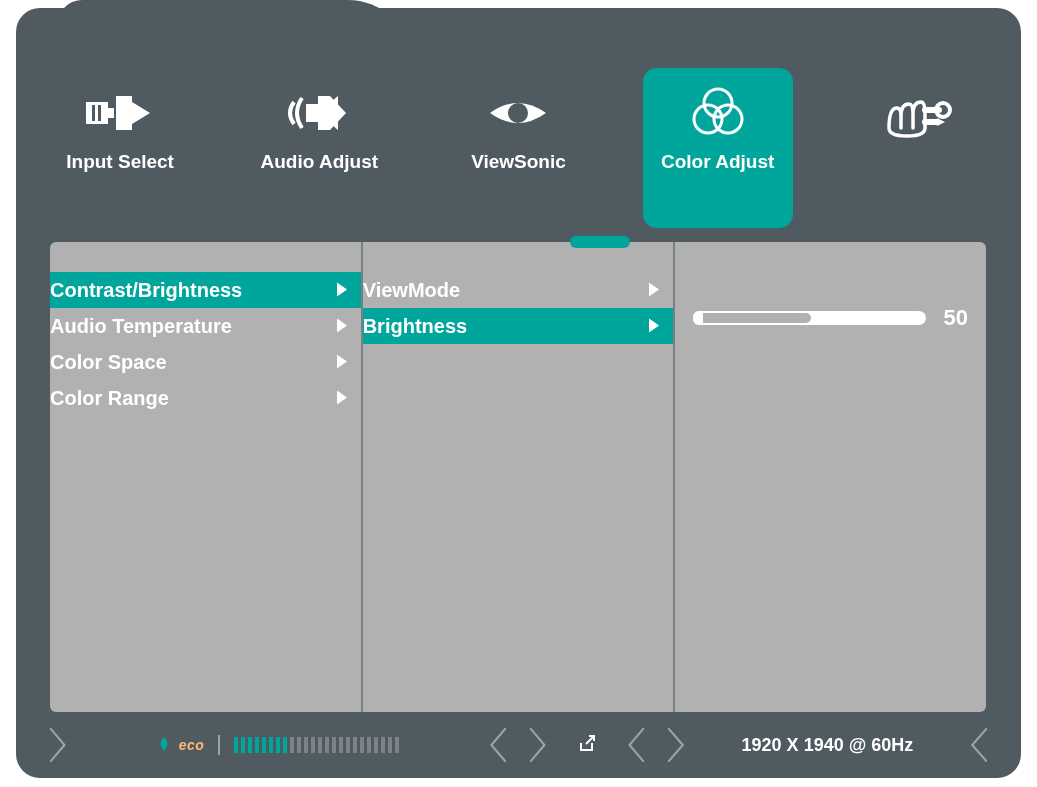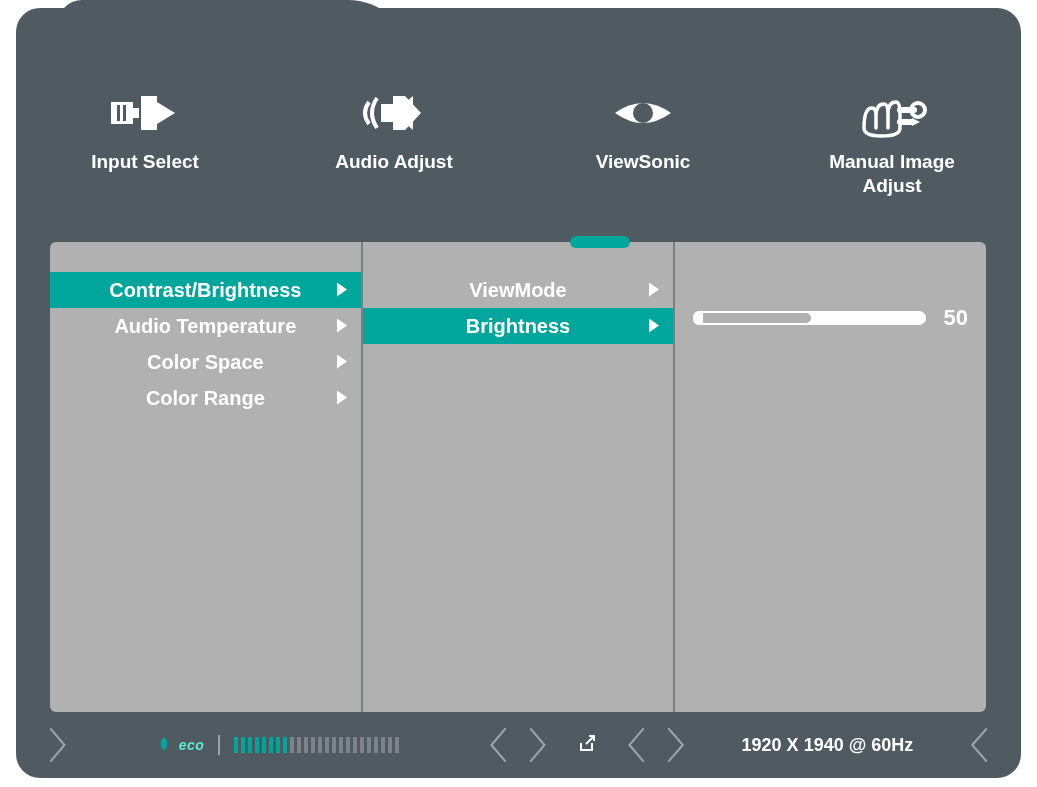--- a/index.html
+++ b/index.html
@@ -103,21 +103,20 @@
     position: relative;
   }
   .col + .col {
     border-left: 2px solid #7a7f82;
   }
   .menu-item {
     position: relative;
     height: 36px;
     display: flex;
     align-items: center;
-    justify-content: center;
     color: #ffffff;
     font-size: 20px;
     font-weight: bold;
     cursor: pointer;
   }
   .menu-item.selected {
     background: #00a69b;
   }
   .menu-item .arrow {
     position: absolute;
@@ -177,21 +176,21 @@
     position: relative;
     display:flex;
     align-items:center;
     justify-content:center;
   }
   .status-seg svg.bracket {
     position: absolute;
     pointer-events: none;
   }
   .eco-label {
-    color: #5eead4;
+    color: #fdba74;
     font-size: 14px;
     font-style: italic;
     font-weight: bold;
     letter-spacing: 0.5px;
     display:flex;
     align-items:center;
     gap:8px;
   }
   .sep {
     width: 2px;
@@ -269,32 +268,41 @@
     <div class="tab">
       <div class="icon-wrap">
         <svg width="64" height="44" viewBox="0 0 64 44">
           <path d="M4 22 Q32 2 60 22 Q32 42 4 22 Z" fill="#ffffff"></path>
           <circle cx="32" cy="22" r="10" fill="#505a61"></circle>
         </svg>
       </div>
       <div class="label">ViewSonic</div>
     </div>
 
+    <div class="tab selected">
+      <div class="icon-wrap">
+        <svg width="60" height="56" viewBox="0 0 60 56">
+          <circle cx="30" cy="18" r="14" stroke="#ffffff" stroke-width="3" fill="none"></circle>
+          <circle cx="20" cy="34" r="14" stroke="#ffffff" stroke-width="3" fill="none"></circle>
+          <circle cx="40" cy="34" r="14" stroke="#ffffff" stroke-width="3" fill="none"></circle>
+        </svg>
+      </div>
+      <div class="label">Color Adjust</div>
+    </div>
 
     <div class="tab">
       <div class="icon-wrap">
         <svg width="72" height="50" viewBox="0 0 72 50">
           <path d="M8 40 Q8 20 16 20 Q20 20 20 28 L20 40 M20 28 Q20 16 28 16 Q32 16 32 26 L32 40 M32 26 Q32 14 40 14 Q44 14 44 26 L44 40 Q44 48 26 48 Q8 48 8 40" stroke="#ffffff" stroke-width="3.5" fill="none" stroke-linecap="round"></path>
           <path d="M44 22 L58 22" stroke="#ffffff" stroke-width="6" stroke-linecap="round"></path>
           <circle cx="62" cy="22" r="7" stroke="#ffffff" stroke-width="4" fill="none"></circle>
           <path d="M44 34 L56 34" stroke="#ffffff" stroke-width="6" stroke-linecap="round"></path>
           <path d="M56 30 L64 34 L56 38 Z" fill="#ffffff"></path>
         </svg>
       </div>
-      <div class="label">Manual Image Adjust</div>
     </div>
 
 
   </div>
 
   <div class="content-panel">
     <div class="selected-notch"></div>
 
     <div class="col">
       <div class="menu-item selected">

